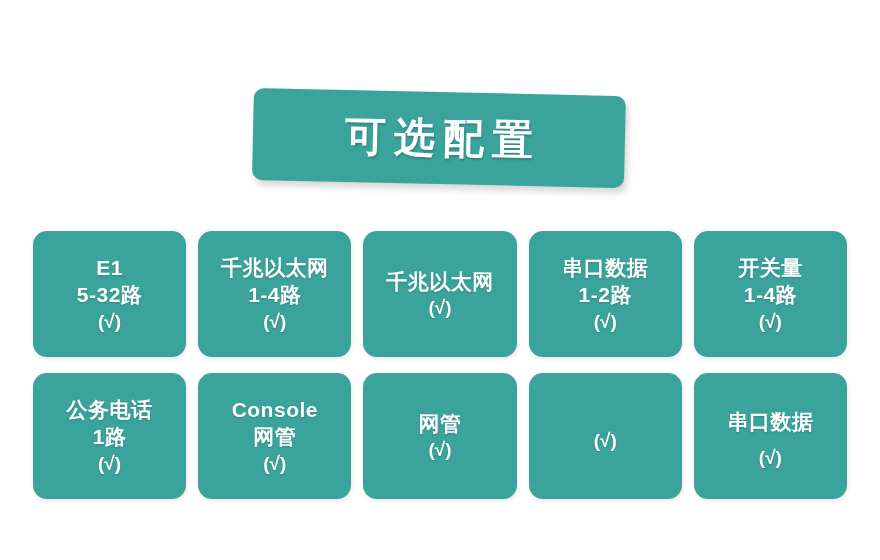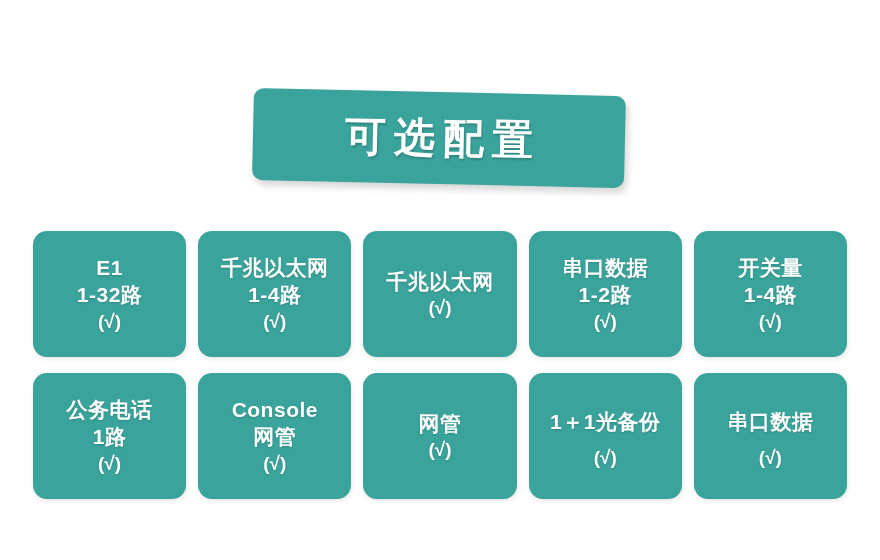--- a/index.html
+++ b/index.html
@@ -123,21 +123,21 @@
   <div class="banner-wrap">
     <div class="banner"></div>
     <div class="banner-title">可选配置</div>
   </div>
 
   <div class="grid">
 
     <div class="row">
       <div class="card">
         <div class="card-line">E1</div>
-        <div class="card-line">1-32路</div>
+        <div class="card-line">5-32路</div>
         <div class="card-check">(√)</div>
       </div>
       <div class="card">
         <div class="card-line">千兆以太网</div>
         <div class="card-line">1-4路</div>
         <div class="card-check">(√)</div>
       </div>
       <div class="card">
         <div class="card-line">千兆以太网</div>
         <div class="card-check">(√)</div>
@@ -163,21 +163,20 @@
       <div class="card">
         <div class="card-line">Console</div>
         <div class="card-line">网管</div>
         <div class="card-check">(√)</div>
       </div>
       <div class="card">
         <div class="card-line">网管</div>
         <div class="card-check">(√)</div>
       </div>
       <div class="card one-line">
-        <div class="card-line">1＋1光备份</div>
         <div class="card-check">(√)</div>
       </div>
       <div class="card one-line">
         <div class="card-line">串口数据</div>
         <div class="card-check">(√)</div>
       </div>
     </div>
   </div>
 
 </div>

